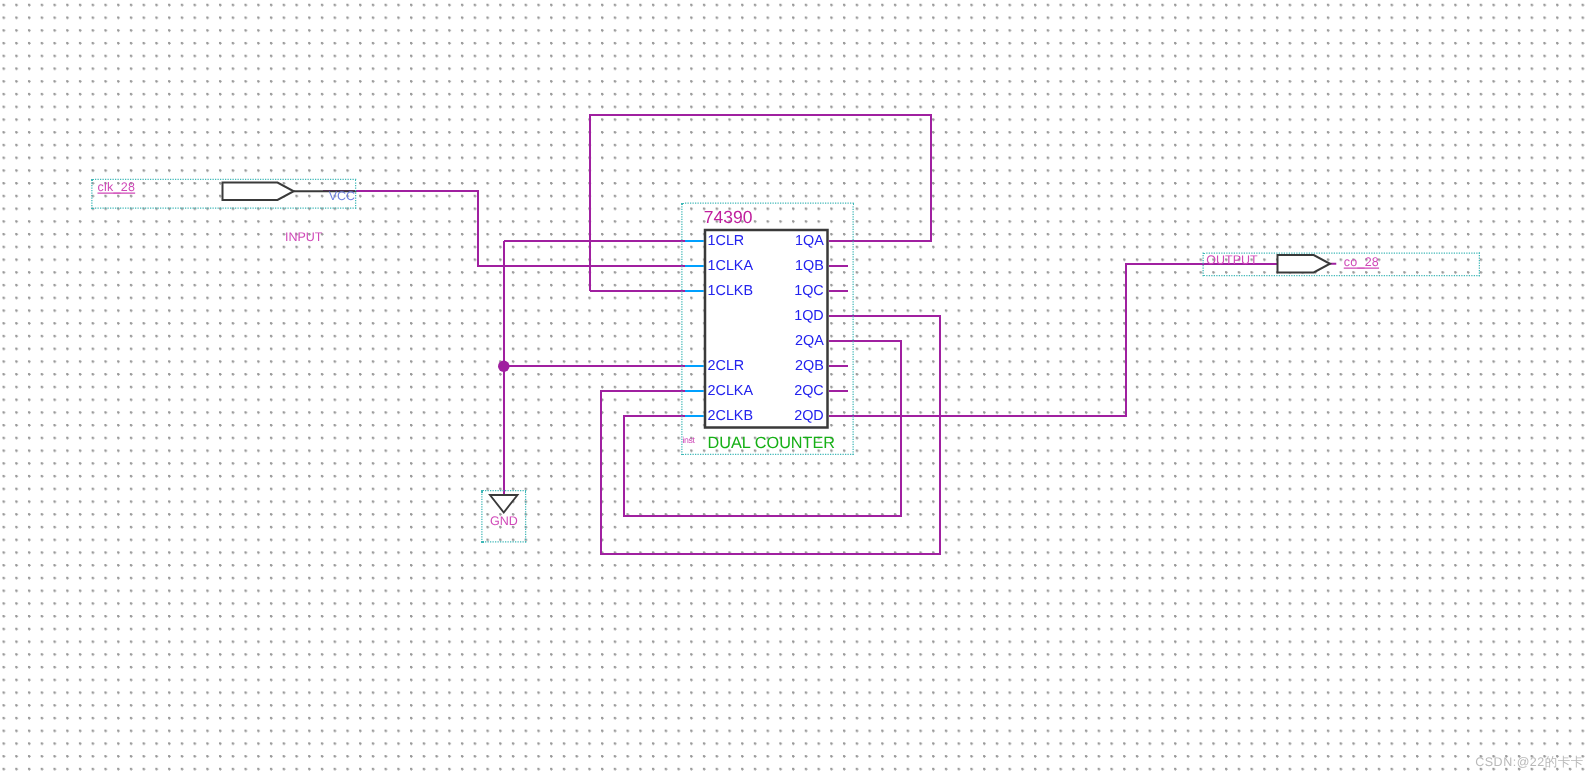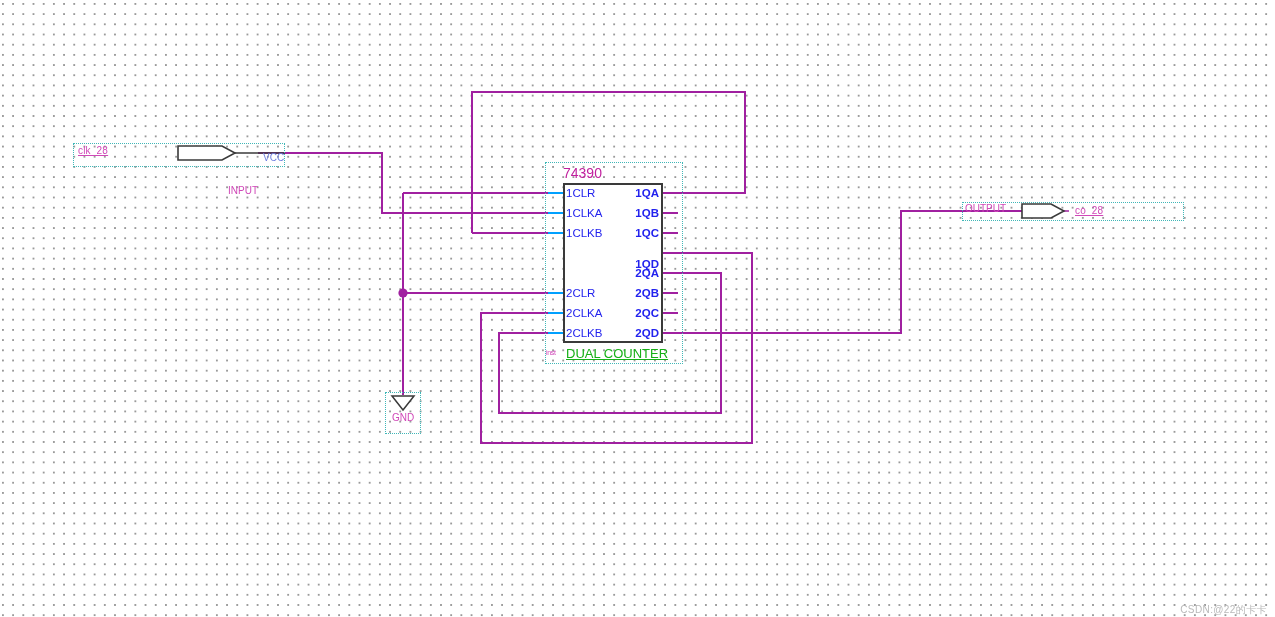--- a/index.html
+++ b/index.html
@@ -61,40 +61,39 @@
     position: absolute;
     color: #2222ee;
     font-size: 11.5px;
     font-weight: 400;
     left: 566px;
   }
   .pin-r {
     position: absolute;
     color: #2222ee;
     font-size: 11.5px;
-    font-weight: 700;
+    font-weight: 400;
     width: 42px;
     text-align: right;
     left: 617px;
   }
   .inst-tag {
     position: absolute;
     left: 546px;
     top: 349px;
     font-size: 7px;
     color: #d048b8;
     letter-spacing: -0.3px;
   }
   .inst-name {
     position: absolute;
     left: 566px;
     top: 346px;
     font-size: 13px;
     color: #16b016;
-    text-decoration: underline;
   }
   
   .io-sel {
     position: absolute;
     border: 1px dotted #3fb7b7;
     box-sizing: border-box;
   }
   .io-name {
     position: absolute;
     font-size: 10px;
@@ -204,21 +203,21 @@
   <div class="pin-l" style="top:187px">1CLR</div>
   <div class="pin-l" style="top:207px">1CLKA</div>
   <div class="pin-l" style="top:227px">1CLKB</div>
   <div class="pin-l" style="top:287px">2CLR</div>
   <div class="pin-l" style="top:307px">2CLKA</div>
   <div class="pin-l" style="top:327px">2CLKB</div>
 
   <div class="pin-r" style="top:187px">1QA</div>
   <div class="pin-r" style="top:207px">1QB</div>
   <div class="pin-r" style="top:227px">1QC</div>
-  <div class="pin-r" style="top:258px">1QD</div>
+  <div class="pin-r" style="top:247px">1QD</div>
   <div class="pin-r" style="top:267px">2QA</div>
   <div class="pin-r" style="top:287px">2QB</div>
   <div class="pin-r" style="top:307px">2QC</div>
   <div class="pin-r" style="top:327px">2QD</div>
 
   <div class="inst-tag">inst</div>
   <div class="inst-name">DUAL COUNTER</div>
 
   <div class="io-sel" style="left:73px; top:143px; width:212px; height:24px;"></div>
   <div class="io-name" style="left:78px; top:145px;">clk_28</div>

